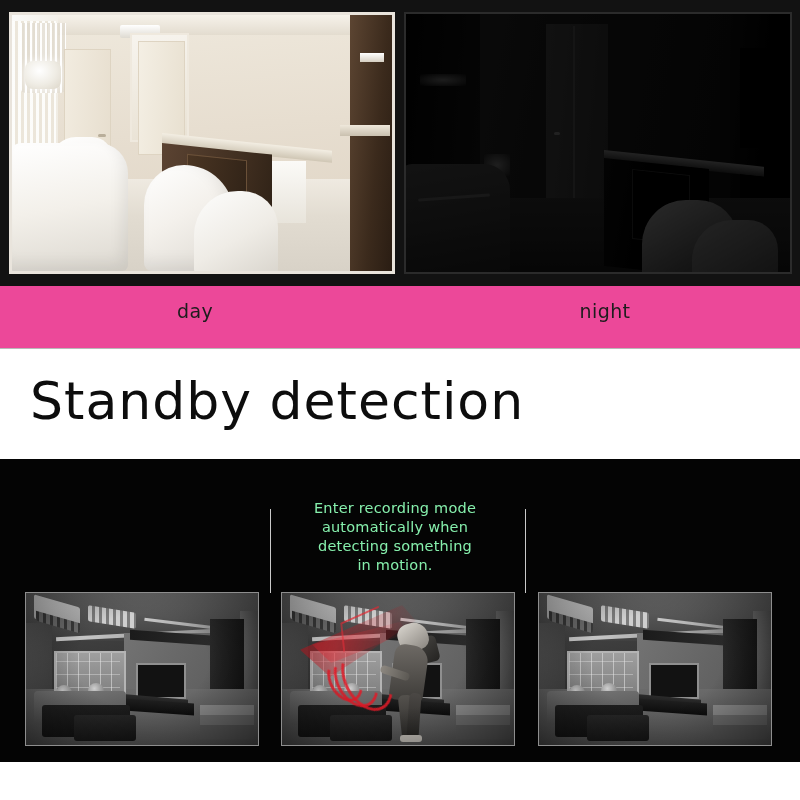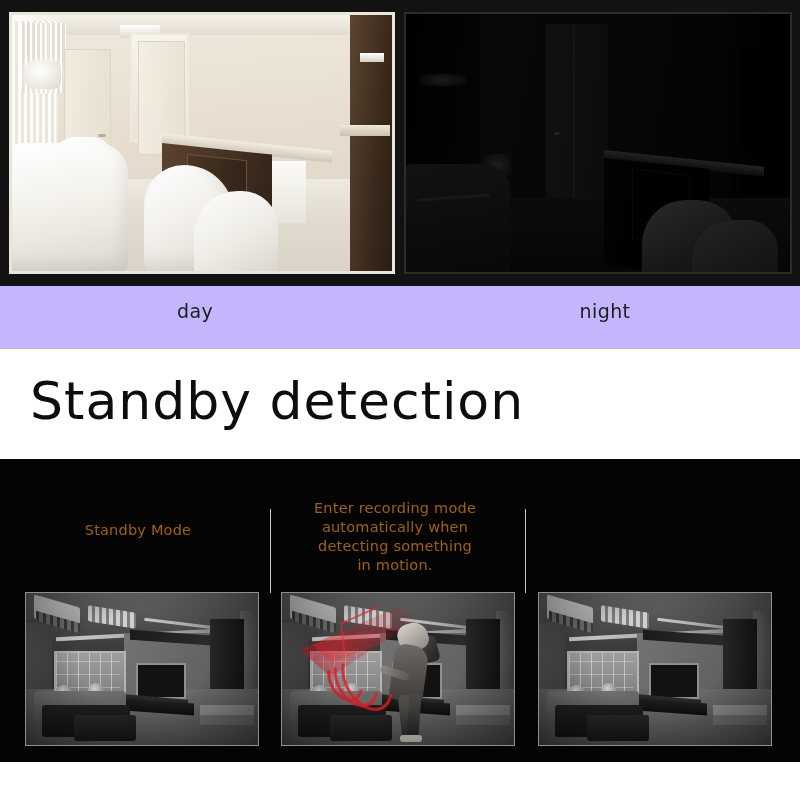--- a/index.html
+++ b/index.html
@@ -203,21 +203,21 @@
   .n-chair2 { position:absolute; left:286px; top:206px; width:86px; height:62px;
     background: linear-gradient(150deg,#7c7c7c,#4a4a4a); border-radius:40px 30px 6px 6px; }
   .n-lamp { position:absolute; left:78px; top:140px; width:26px; height:22px;
     background: radial-gradient(ellipse,#6f6f6f,rgba(50,50,50,0)); }
 
   
   .caption-band {
     position: absolute;
     left: 0; top: 286px;
     width: 800px; height: 62px;
-    background: #c4b5fd;
+    background: #ec4899;
   }
   .caption {
     position: absolute;
     top: 14px;
     font-size: 19px;
     color: #1d1d1d;
     font-family: "DejaVu Sans", sans-serif;
     font-weight: 400;
     letter-spacing: .4px;
     text-align: center;
@@ -259,21 +259,21 @@
   }
   .md-columns {
     position: absolute;
     left: 0; top: 22px;
     width: 800px; height: 100px;
   }
   .md-col {
     position: absolute;
     top: 0;
     text-align: center;
-    color: #a16207;
+    color: #86efac;
     font-family: "DejaVu Sans", sans-serif;
     font-size: 14.5px;
     line-height: 19px;
     letter-spacing: .2px;
     white-space: pre-line;
   }
   .md-col.c1 { left: 38px;  width: 200px; top: 40px; }
   .md-col.c2 { left: 290px; width: 210px; top: 18px; }
   .md-col.c3 { left: 548px; width: 212px; top: 18px; }
 
@@ -488,21 +488,20 @@
 
 <div class="hairline"></div>
 
 <div class="headline-band">
   <div class="headline">Standby detection</div>
 </div>
 
 <div class="motion-section">
 
   <div class="md-columns">
-    <div class="md-col c1">Standby Mode</div>
 
     <div class="md-divider d1"></div>
 
     <div class="md-col c2">Enter recording mode
 automatically when
 detecting something
 in motion.</div>
 
     <div class="md-divider d2"></div>
 

